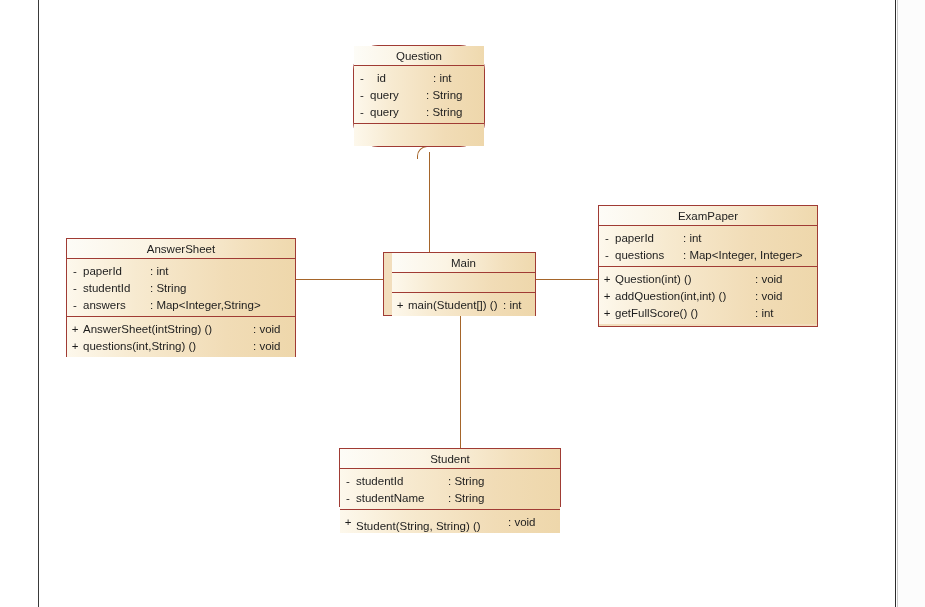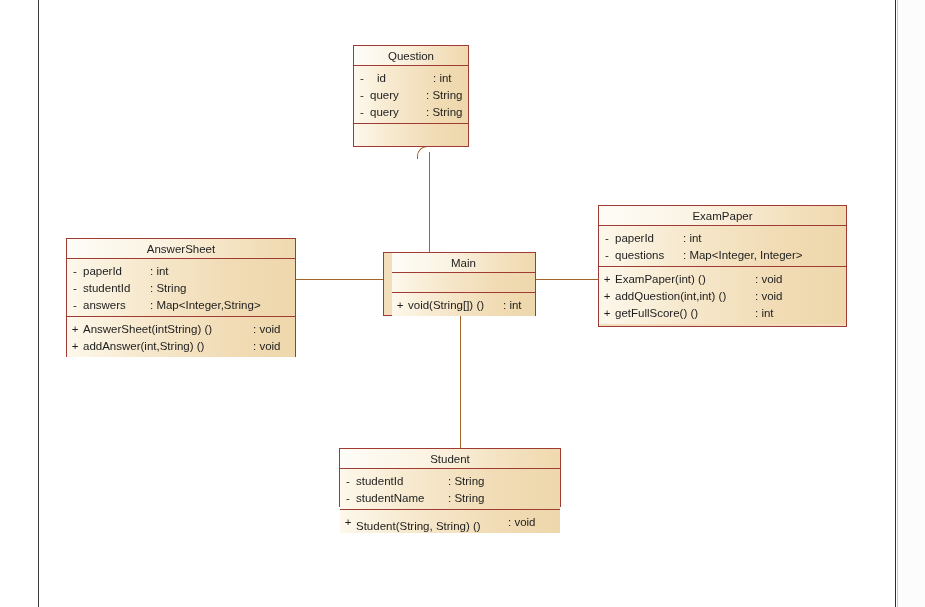--- a/index.html
+++ b/index.html
@@ -133,21 +133,21 @@
 
   <div class="conn-elbow" style="left:417px; top:146px; width:13px; height:12px;"></div>
   <div class="conn v" style="left:429px; top:152px; height:100px;"></div>
 
   <div class="conn h" style="left:296px; top:279px; width:87px;"></div>
 
   <div class="conn h" style="left:536px; top:279px; width:62px;"></div>
 
   <div class="conn v" style="left:460px; top:316px; height:132px;"></div>
 
-  <div class="uml" style="left:353px; top:45px; width:116px; height:102px;">
+  <div class="uml" style="left:353px; top:45px; width:132px; height:102px;border-radius:25px;">
     <div class="hdr">Question</div>
     <div class="sect attrs">
       <div class="row">
         <span class="vis">-</span>
         <span class="nm" style="width:56px;padding-left:7px;">id</span>
         <span class="ty">: int</span>
       </div>
       <div class="row">
         <span class="vis">-</span>
         <span class="nm" style="width:56px;">query</span>
@@ -182,56 +182,56 @@
       </div>
     </div>
     <div class="sect ops">
       <div class="row">
         <span class="vis">+</span>
         <span class="nm" style="width:170px;">AnswerSheet(intString) ()</span>
         <span class="ty">: void</span>
       </div>
       <div class="row">
         <span class="vis">+</span>
-        <span class="nm" style="width:170px;">addAnswer(int,String) ()</span>
+        <span class="nm" style="width:170px;">questions(int,String) ()</span>
         <span class="ty">: void</span>
       </div>
     </div>
   </div>
 
   <div class="uml" style="left:383px; top:252px; width:153px; height:64px;padding-left:8px;">
     <div class="hdr">Main</div>
     <div class="sect empty" style="height:20px;"></div>
     <div class="sect ops">
       <div class="row">
         <span class="vis">+</span>
-        <span class="nm" style="width:95px;">void(String[]) ()</span>
-        <span class="ty">: int</span>
-      </div>
-    </div>
-  </div>
-
-  <div class="uml" style="left:598px; top:205px; width:249px; height:122px;">
+        <span class="nm" style="width:95px;">main(Student[]) ()</span>
+        <span class="ty">: int</span>
+      </div>
+    </div>
+  </div>
+
+  <div class="uml" style="left:598px; top:205px; width:220px; height:122px;">
     <div class="hdr">ExamPaper</div>
     <div class="sect attrs">
       <div class="row">
         <span class="vis">-</span>
         <span class="nm" style="width:68px;">paperId</span>
         <span class="ty">: int</span>
       </div>
       <div class="row">
         <span class="vis">-</span>
         <span class="nm" style="width:68px;">questions</span>
         <span class="ty">: Map&lt;Integer, Integer&gt;</span>
       </div>
     </div>
     <div class="sect ops">
       <div class="row">
         <span class="vis">+</span>
-        <span class="nm" style="width:140px;">ExamPaper(int) ()</span>
+        <span class="nm" style="width:140px;">Question(int) ()</span>
         <span class="ty">: void</span>
       </div>
       <div class="row">
         <span class="vis">+</span>
         <span class="nm" style="width:140px;">addQuestion(int,int) ()</span>
         <span class="ty">: void</span>
       </div>
       <div class="row">
         <span class="vis">+</span>
         <span class="nm" style="width:140px;">getFullScore() ()</span>

